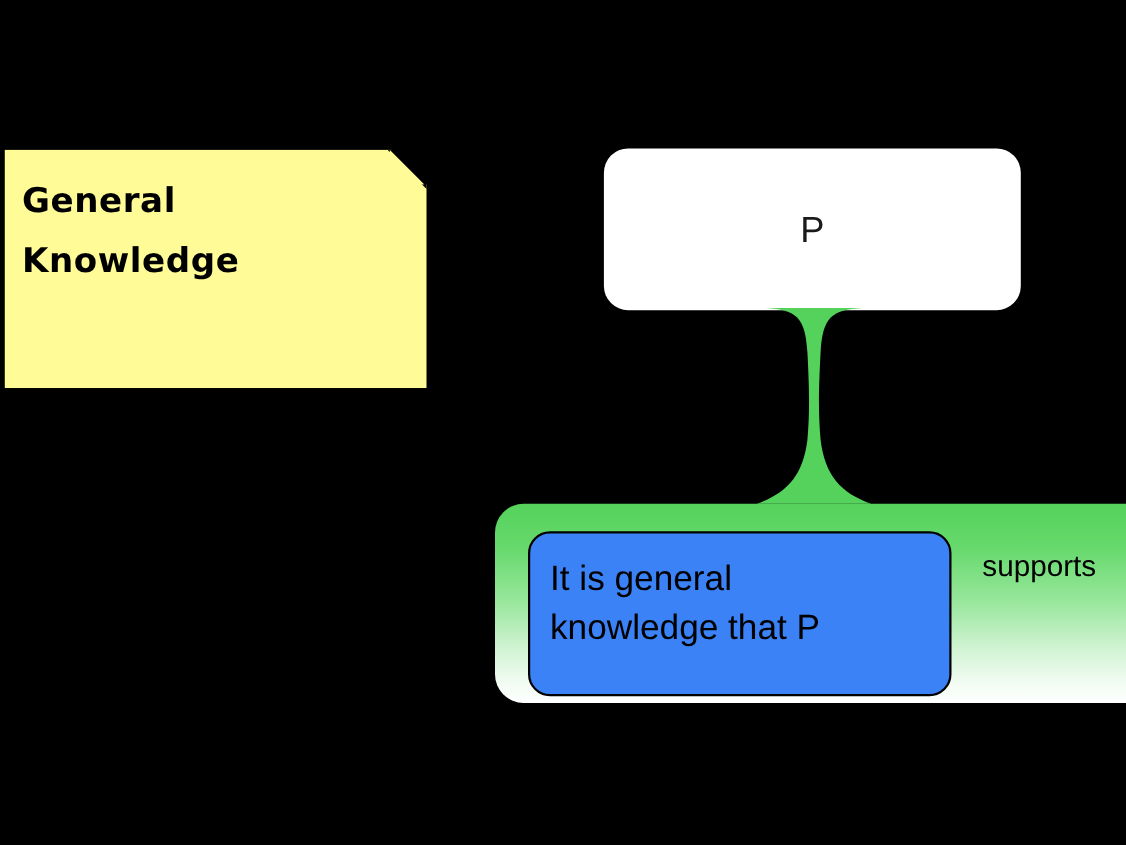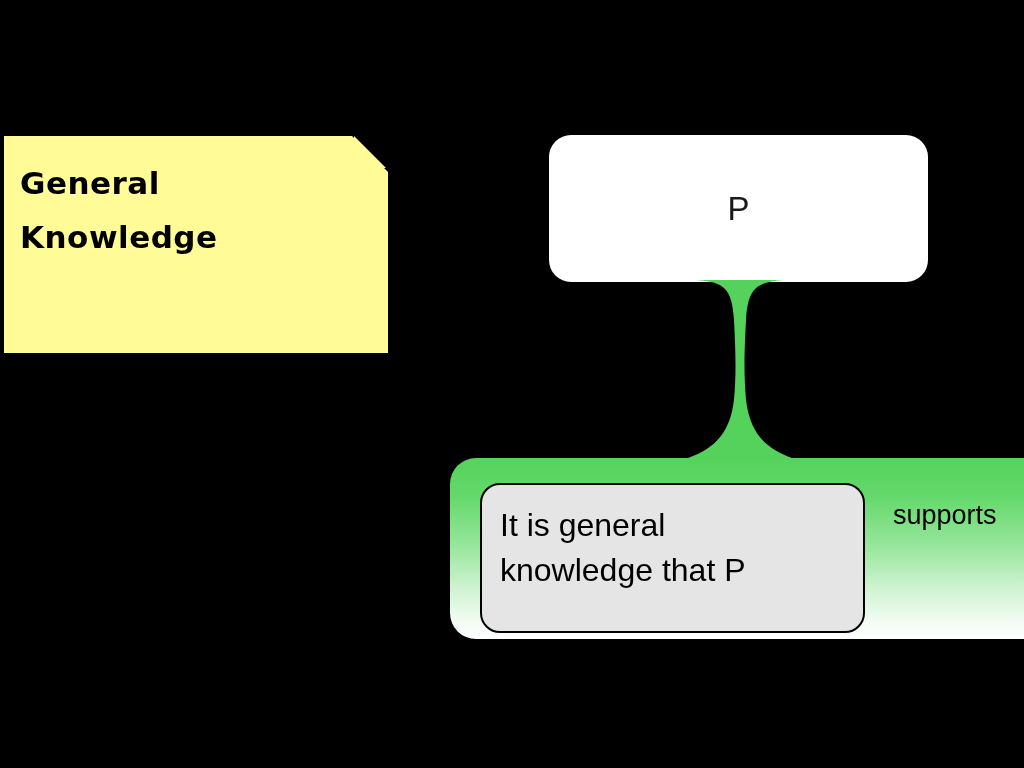--- a/index.html
+++ b/index.html
@@ -120,21 +120,21 @@
     margin-top: 16px;
   }
 
   
   .reason-box {
     position: absolute;
     left: 480px;
     top: 483px;
     width: 385px;
     height: 150px;
-    background: #e5e5e5;
+    background: #3b82f6;
     border: 2px solid #000000;
     border-radius: 20px;
     box-sizing: border-box;
   }
   .reason-text {
     position: absolute;
     left: 18px;
     top: 18px;
     width: 345px;
     font-family: "Liberation Sans", sans-serif;

